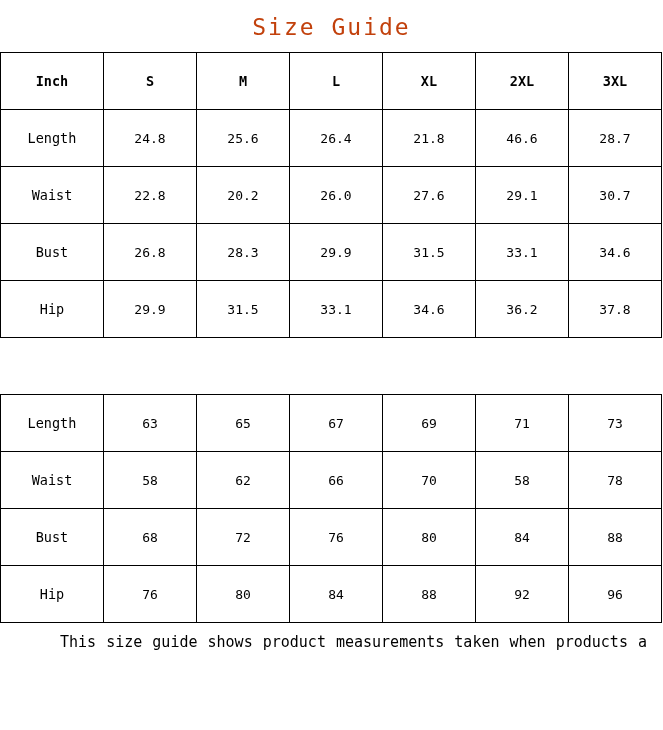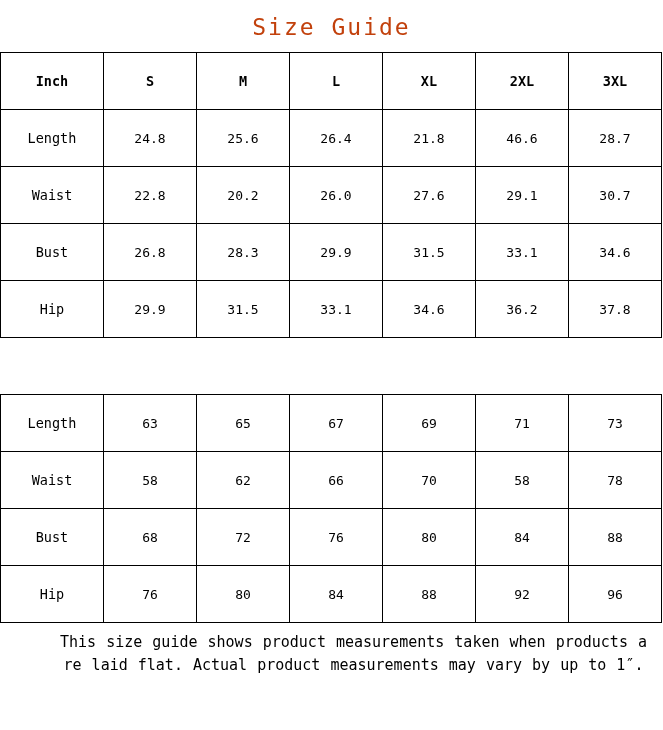--- a/index.html
+++ b/index.html
@@ -190,16 +190,15 @@
         <td>84</td>
         <td>88</td>
         <td>92</td>
         <td>96</td>
       </tr>
     </tbody>
   </table>
 
   <div class="footer">
     <span class="line">This size guide shows product measurements taken when products a</span>
-    <span class="line">re laid flat. Actual product measurements may vary by up to 1″.</span>
   </div>
 
 </div>
 
 </body></html>

